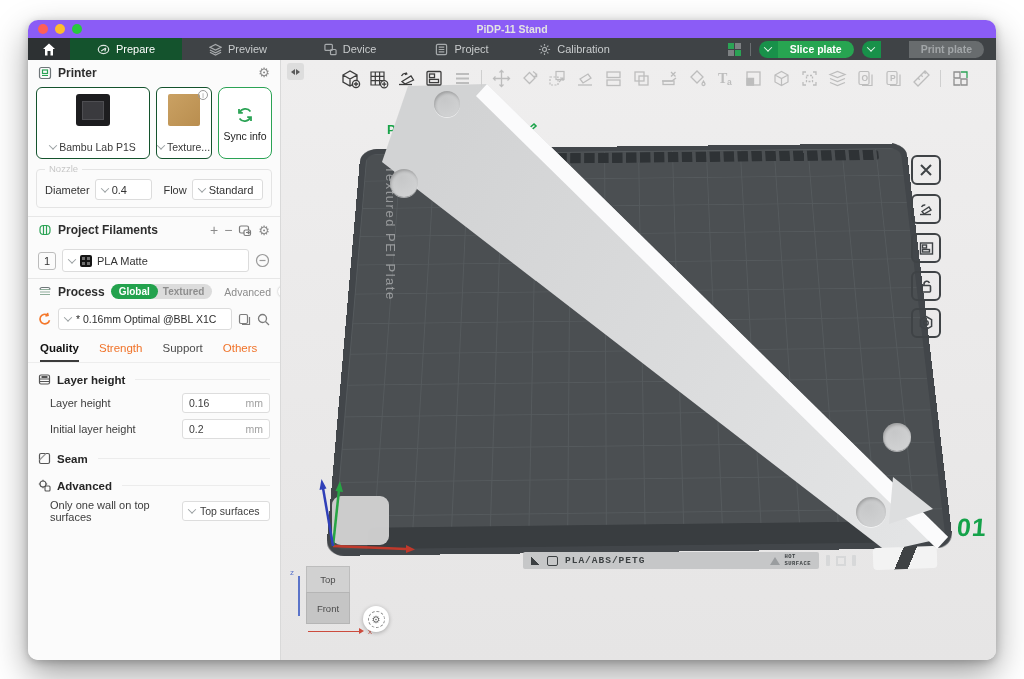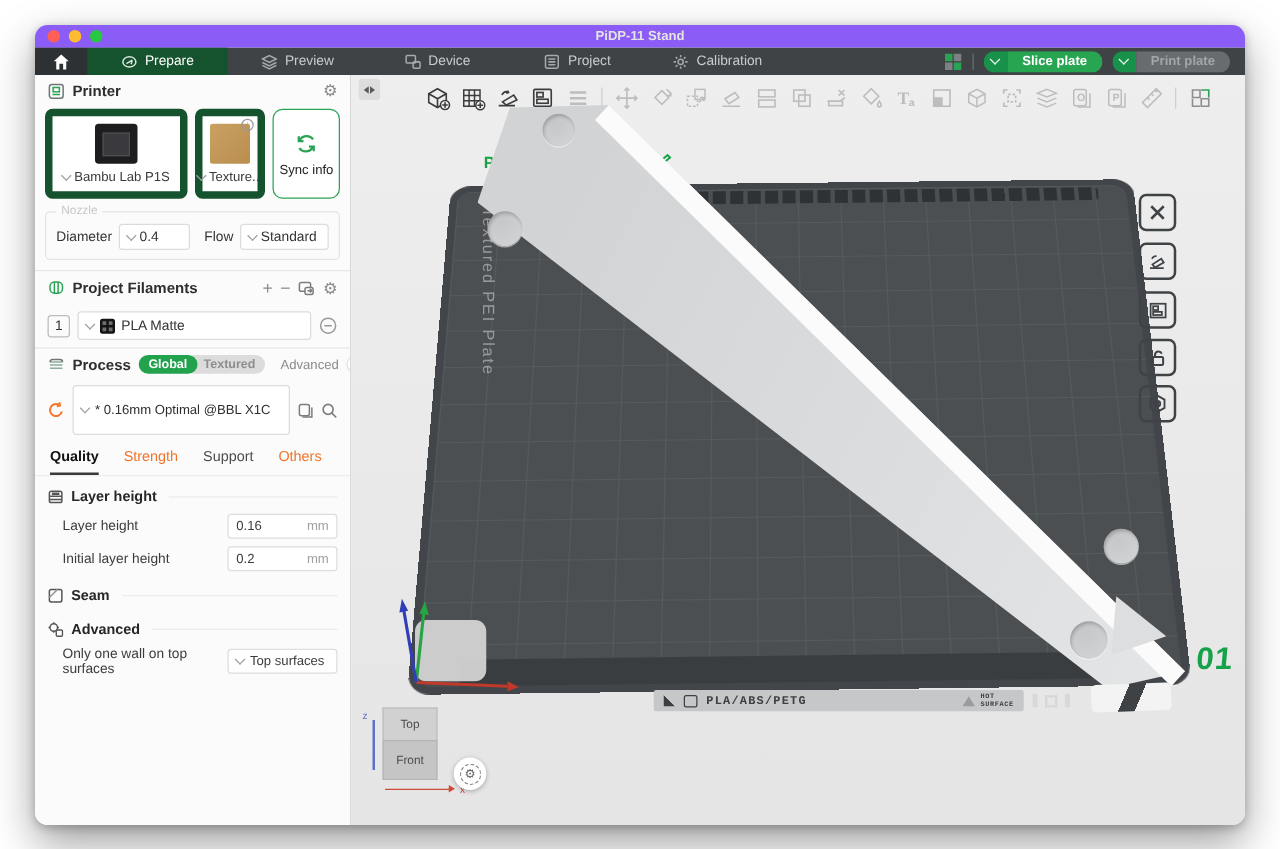--- a/index.html
+++ b/index.html
@@ -16,31 +16,31 @@
   .home { width:42px; background:#2d3133; display:flex; align-items:center; justify-content:center; }
   .tab { display:flex; align-items:center; justify-content:center; gap:6px; width:112px; color:#c9cccd; font-size:11px; }
   .tab.active { background:#14532d; color:#fff; }
   .tab .ticn { opacity:.85; display:flex; }
   .tb-right { margin-left:auto; display:flex; align-items:center; gap:8px; padding-right:12px; }
   .tb-divider { width:1px; height:13px; background:#6b6f72; }
   .pill { height:17px; border-radius:9px; overflow:hidden; display:flex; align-items:stretch; font-size:10.5px; font-weight:bold; }
   .pill .chev-seg { width:19px; display:flex; align-items:center; justify-content:center; background:#18914a; }
   .pill .lbl-seg { display:flex; align-items:center; padding:0 12px; }
   .pill.green .lbl-seg { background:#27a551; color:#fff; }
-  .pill.gray .lbl-seg { background:#686c6e; color:#a2a6a8; }
+  .pill.gray .lbl-seg { background:#686c6e; color:#a2a6a8;margin-left:28px; }
   .chev { width:6px; height:6px; border-left:1.5px solid #9aa0a2; border-bottom:1.5px solid #9aa0a2; transform:rotate(-45deg) translate(1px,-1px); display:inline-block; flex:none; }
   .chev.white { border-color:#eafbef; }
   
   .body { display:flex; height:600px; }
   .sidebar { width:253px; background:#fbfbfb; border-right:1px solid #d9d9d9; font-size:12px; color:#333; overflow:hidden; }
   .sec-hdr { display:flex; align-items:center; gap:6px; padding:5px 10px; font-weight:bold; color:#2e2e2e; font-size:12px; }
   .sec-hdr .spacer { flex:1; }
   .ghost { color:#8b8b8b; font-weight:normal; }
   .cards { display:flex; gap:6px; padding:2px 8px 6px; }
-  .card { border:6px solid #14532d; border-radius:6px; background:#fff; display:flex; flex-direction:column; align-items:center; justify-content:space-between; padding:6px 4px 5px; position:relative; }
+  .card { border:1px solid #14532d; border-radius:6px; background:#fff; display:flex; flex-direction:column; align-items:center; justify-content:space-between; padding:6px 4px 5px; position:relative; }
   .card.printer { width:122px; height:72px; }
   .card.plate { width:56px; height:72px; }
   .card .cap { display:flex; align-items:center; gap:3px; font-size:10.5px; color:#3a3a3a; white-space:nowrap; }
   .printer-img { width:34px; height:32px; background:#1d1d1f; border-radius:3px; position:relative; }
   .printer-img::after { content:""; position:absolute; left:6px; top:7px; right:6px; bottom:6px; background:#3a3a3e; border:1px solid #4e4e52; }
   .plate-img { width:32px; height:32px; background:linear-gradient(135deg,#caa163,#b98e4f); border-radius:2px; }
   .info-dot { position:absolute; top:2px; right:3px; width:10px; height:10px; border:1px solid #9a9a9a; color:#9a9a9a; border-radius:50%; font-size:7px; line-height:9px; text-align:center; }
   .sync-btn { width:58px; height:72px; border:1.5px solid #2ba355; border-radius:8px; background:#fff; display:flex; flex-direction:column; align-items:center; justify-content:center; gap:5px; font-size:10.5px; color:#222; }
   .fieldset { margin:4px 8px 8px; border:1px solid #e4e4e4; border-radius:4px; padding:9px 8px 7px; position:relative; }
   .fieldset .legend { position:absolute; top:-7px; left:8px; background:#fbfbfb; padding:0 4px; font-size:9.5px; color:#c7c7c7; }
@@ -52,21 +52,21 @@
   .fil-select { flex:1; border:1px solid #dcdcdc; border-radius:3px; height:23px; display:flex; align-items:center; gap:5px; padding:0 6px; background:#fff; }
   .fil-chip { width:12px; height:12px; background:#141414; border-radius:2px; position:relative; }
   .fil-chip::after { content:""; position:absolute; left:2px; top:2px; width:3px; height:3px; background:#6e6e6e; box-shadow:5px 0 #6e6e6e, 0 5px #6e6e6e, 5px 5px #6e6e6e; }
   .pillscope { display:flex; font-size:10px; }
   .pillscope span { padding:2px 8px; }
   .pillscope .g { background:#23a24d; color:#fff; border-radius:9px; z-index:1; }
   .pillscope .o { background:#dcdcdc; color:#8e8e8e; border-radius:0 9px 9px 0; margin-left:-4px; padding-left:9px; }
   .toggle { width:25px; height:13px; border-radius:7px; background:#cfcfcf; position:relative; }
   .toggle::after { content:""; position:absolute; left:1px; top:1px; width:11px; height:11px; border-radius:50%; background:#fff; box-shadow:0 0 2px rgba(0,0,0,.3); }
   .preset-row { display:flex; align-items:center; gap:6px; padding:4px 10px 6px; }
-  .preset-sel { flex:1; border:1px solid #dcdcdc; border-radius:3px; height:40px; display:flex; align-items:center; gap:5px; padding:0 6px; background:#fff; font-size:10.5px; color:#2e2e2e; white-space:nowrap; overflow:hidden; }
+  .preset-sel { flex:1; border:1px solid #dcdcdc; border-radius:3px; height:22px; display:flex; align-items:center; gap:5px; padding:0 6px; background:#fff; font-size:10.5px; color:#2e2e2e; white-space:nowrap; overflow:hidden; }
   .ptabs { display:flex; gap:20px; padding:6px 12px 0; font-size:11.5px; border-bottom:1px solid #ededed; }
   .ptab { padding-bottom:6px; color:#4c4c4c; }
   .ptab.active { color:#111; font-weight:bold; border-bottom:2px solid #3b3b3b; }
   .ptab.modified { color:#f07329; }
   .grp-hdr { display:flex; align-items:center; gap:6px; font-weight:bold; font-size:11.5px; color:#262626; padding:10px 10px 4px; }
   .grp-hdr::after { content:""; flex:1; border-top:1px solid #ececec; margin-left:4px; }
   .set-row { display:flex; align-items:center; padding:3px 10px 3px 22px; font-size:11px; color:#3c3c3c; }
   .set-row .lab { flex:1; }
   .val-box { width:88px; height:20px; border:1px solid #ddd; border-radius:3px; background:#fff; display:flex; align-items:center; padding:0 6px; font-size:10.5px; }
   .val-box .unit { margin-left:auto; color:#a0a0a0; }

